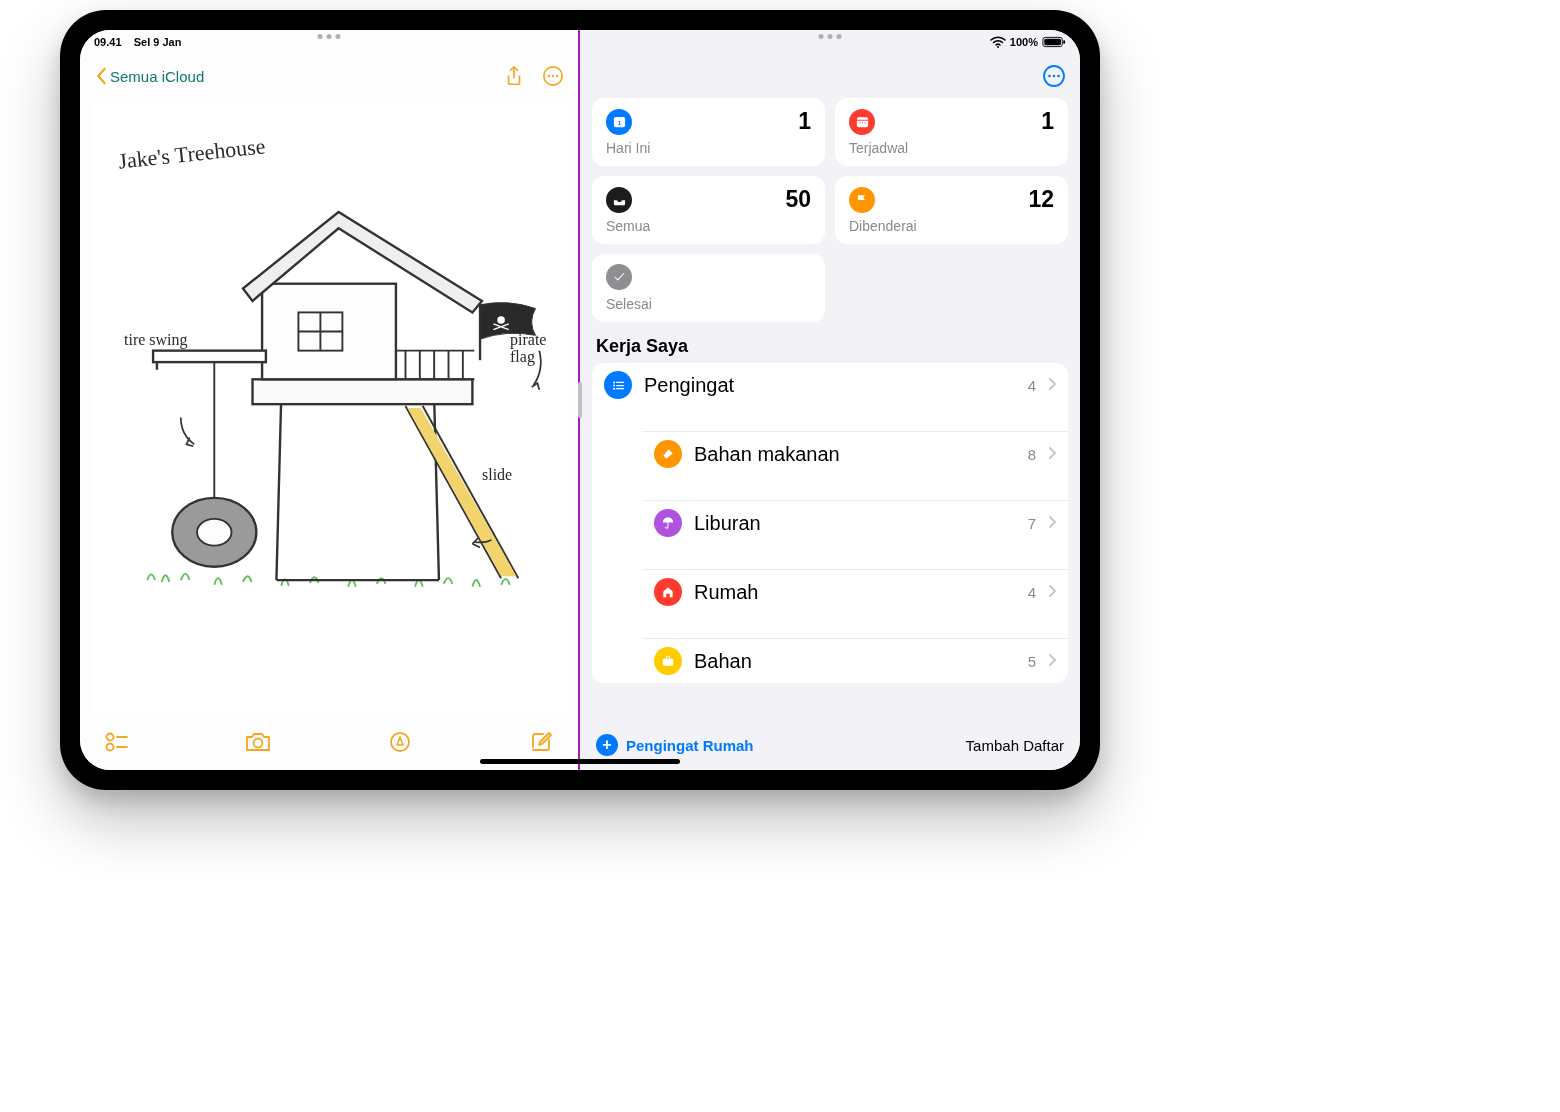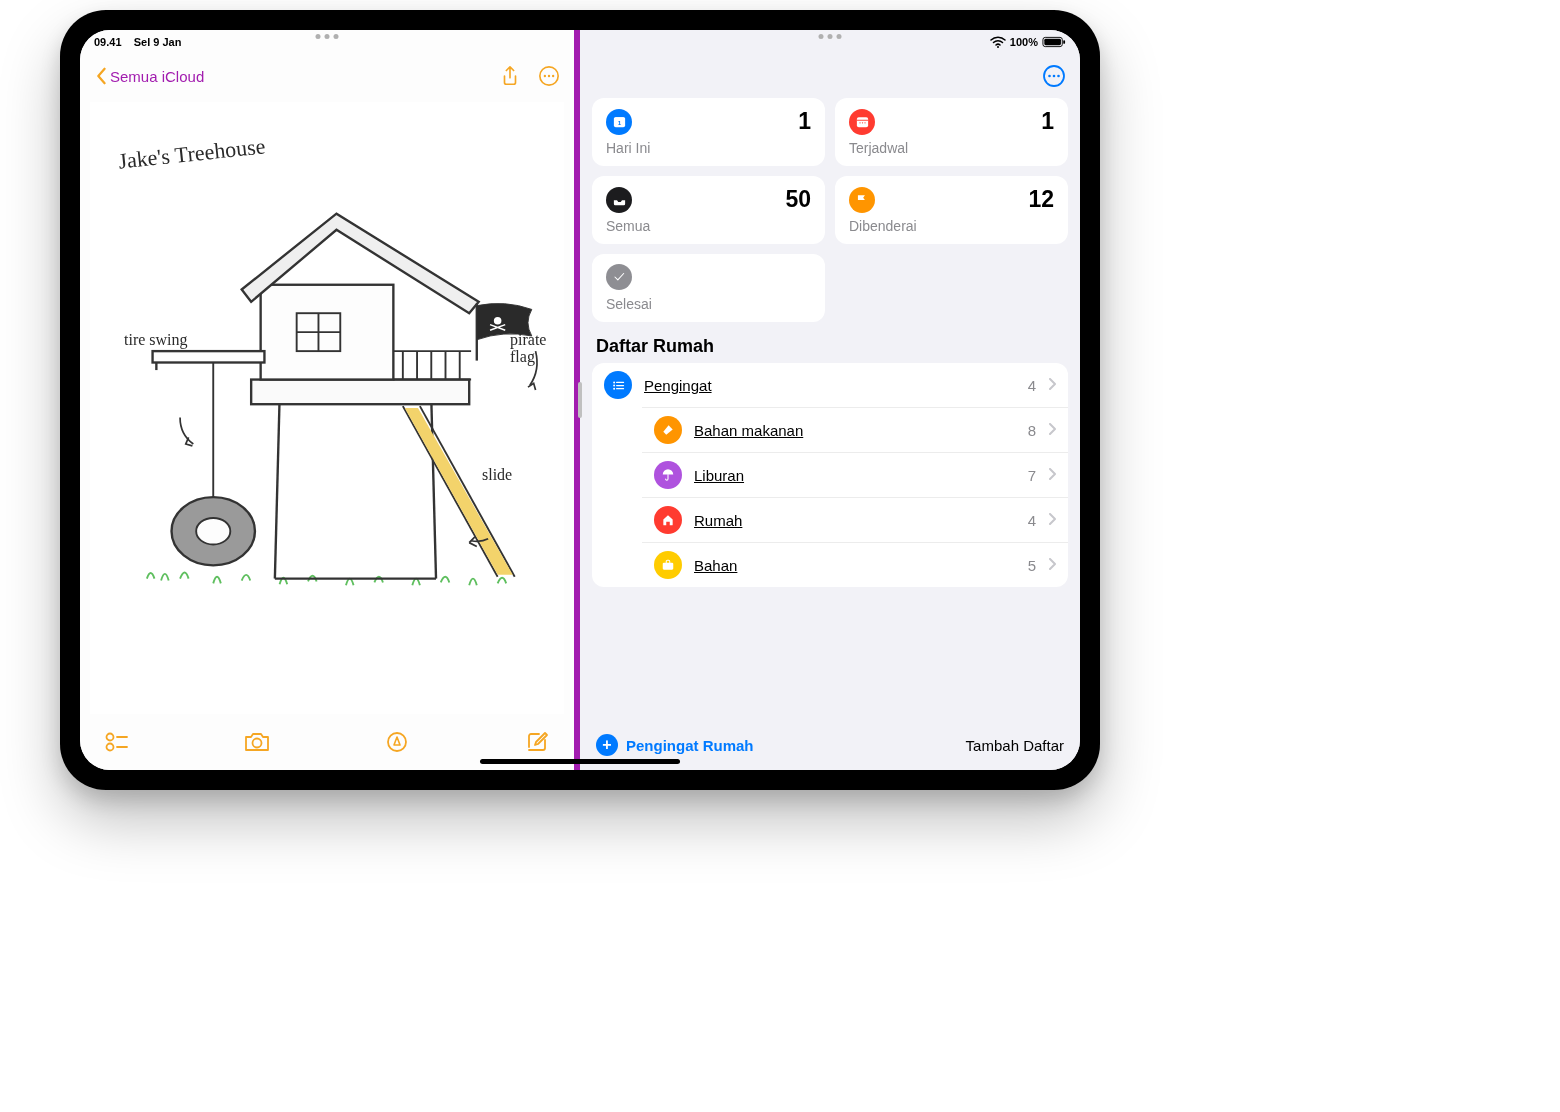--- a/index.html
+++ b/index.html
@@ -34,21 +34,21 @@
   }
   .pane {
     position: relative;
     height: 100%;
     display: flex;
     flex-direction: column;
   }
   .pane-left {
     width: 50%;
     background: #fdfdfd;
-    border-right: 6px solid #a21caf;
+    border-right: 2px solid #a21caf;
   }
   .pane-right {
     width: 50%;
     background: #f2f2f7;
   }
   
   .statusbar {
     height: 24px;
     display: flex;
     align-items: center;
@@ -74,21 +74,21 @@
   .notes-toolbar {
     height: 44px;
     display: flex;
     align-items: center;
     justify-content: space-between;
     padding: 0 14px;
   }
   .back-btn {
     display: flex;
     align-items: center;
-    color: #a21caf;
+    color: #0f766e;
     font-size: 15px;
     font-weight: 400;
     gap: 2px;
     cursor: pointer;
   }
   .notes-actions { display:flex; gap:18px; align-items:center; }
   .accent-yellow { color: #f5a623; }
   .icon-btn { cursor:pointer; display:flex; align-items:center; justify-content:center; }
   .note-meta {
     position:absolute;
@@ -172,28 +172,28 @@
   }
   .list-row {
     display:flex;
     align-items:center;
     gap:12px;
     padding: 8px 12px;
     cursor:pointer;
   }
   .list-row + .list-row { border-top:1px solid #ececec; margin-left:50px; padding-left:0; margin-right:0; }
   .list-row + .list-row::before{content:''}
-  .mylists .list-row:not(:first-child){ border-top:1px solid #ececec; }
+  .mylists .list-row:not(:first-child){ border-top:1px solid #ececec;margin-top:24px; }
   .mylists .list-row:not(:first-child){ }
   .list-icon {
     width:28px; height:28px; border-radius:50%;
     display:flex; align-items:center; justify-content:center;
     color:#fff; flex-shrink:0;
   }
-  .list-name { flex:1; font-size:15px; color:#000;text-decoration:underline; }
+  .list-name { flex:1; font-size:20px; color:#000; }
   .list-count { color:#8a8a8e; font-size:15px; }
   .chev { color:#c7c7cc; font-size:14px; }
   .rem-bottom {
     margin-top:auto;
     height:50px;
     display:flex;
     align-items:center;
     justify-content:space-between;
     padding: 0 16px;
   }
@@ -486,21 +486,21 @@
                 <svg width="14" height="14" viewBox="0 0 24 24">
                   <path d="M5 12l5 5L20 6" stroke="#fff" stroke-width="1.8" fill="none" stroke-linecap="round" stroke-linejoin="round"></path>
                 </svg>
               </div>
       <div class="count"></div>
     </div>
     <div class="label">Selesai</div>
           </div>
         </div>
 
-      <div class="section-title">Daftar Rumah</div>
+      <div class="section-title">Kerja Saya</div>
 
       <div class="mylists" id="mylists">
           <div class="list-row">
     <div class="list-icon bg-blue">
               <svg width="15" height="15" viewBox="0 0 24 24">
                 <circle cx="5" cy="7" r="1.6" fill="#fff"></circle>
                 <line x1="9" y1="7" x2="20" y2="7" stroke="#fff" stroke-width="2" stroke-linecap="round"></line>
                 <circle cx="5" cy="12" r="1.6" fill="#fff"></circle>
                 <line x1="9" y1="12" x2="20" y2="12" stroke="#fff" stroke-width="2" stroke-linecap="round"></line>
                 <circle cx="5" cy="17" r="1.6" fill="#fff"></circle>

